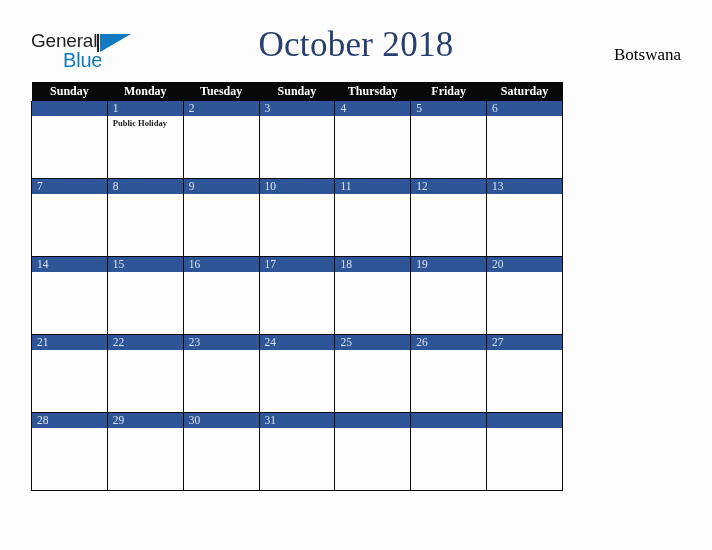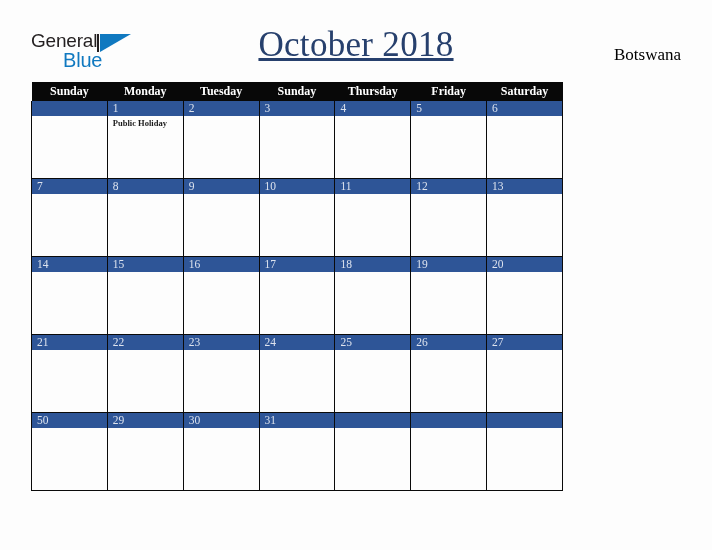--- a/index.html
+++ b/index.html
@@ -91,21 +91,20 @@
     position: absolute;
     left: 0;
     top: 24px;
     width: 712px;
     text-align: center;
     font-size: 35px;
     line-height: 42px;
     color: #27406d;
     font-family: "Liberation Serif", "DejaVu Serif", serif;
     letter-spacing: 0.3px;
-    text-decoration: underline;
   }
 
   
   .country {
     position: absolute;
     right: 31px;
     top: 45px;
     font-size: 17px;
     line-height: 20px;
     color: #000000;
@@ -323,21 +322,21 @@
             <span class="daynum">26</span>
             <div class="events"></div>
           </td>
           <td>
             <span class="daynum">27</span>
             <div class="events"></div>
           </td>
         </tr>
         <tr class="week">
           <td>
-            <span class="daynum">50</span>
+            <span class="daynum">28</span>
             <div class="events"></div>
           </td>
           <td>
             <span class="daynum">29</span>
             <div class="events"></div>
           </td>
           <td>
             <span class="daynum">30</span>
             <div class="events"></div>
           </td>

